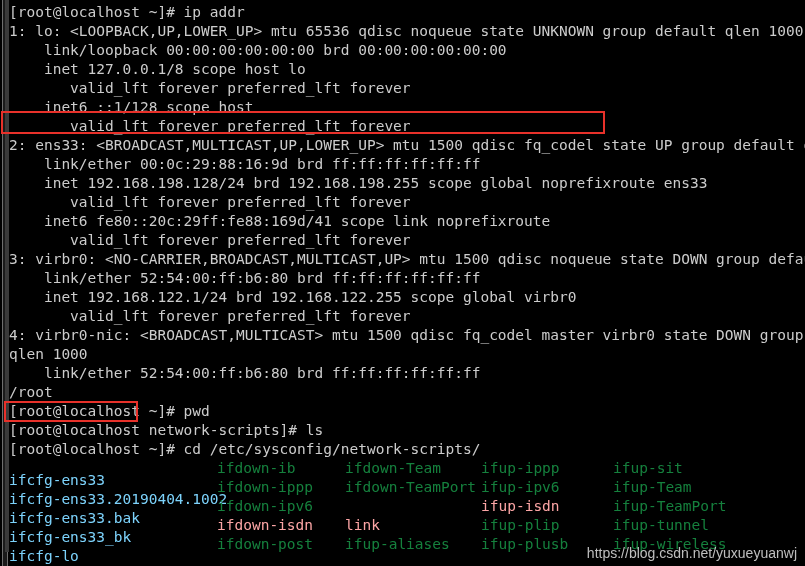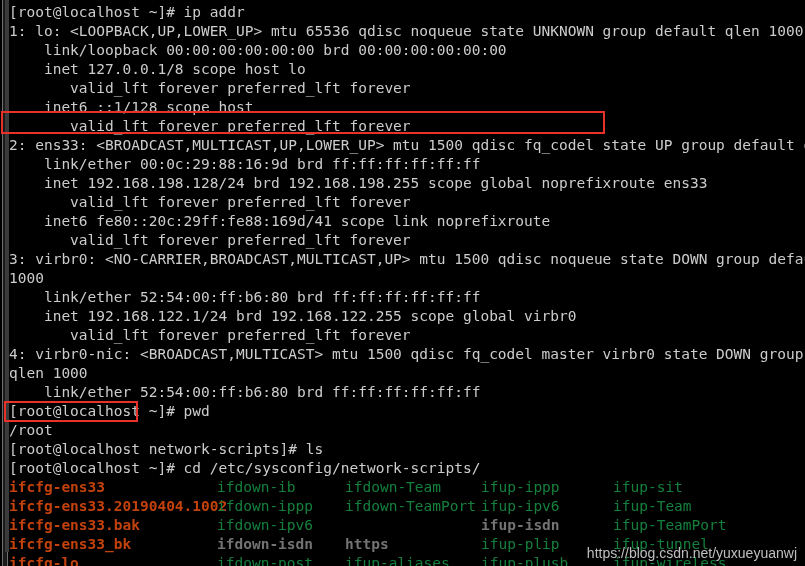--- a/index.html
+++ b/index.html
@@ -84,23 +84,23 @@
     position: absolute;
     top: 0;
     white-space: pre;
   }
   .ls-row .c0 { left: 0px; }
   .ls-row .c1 { left: 208px; }
   .ls-row .c2 { left: 336px; }
   .ls-row .c3 { left: 472px; }
   .ls-row .c4 { left: 576px; margin-left: 28px; }
 
-  .f-plain  { color: #c2410c; font-weight: bold; }
+  .f-plain  { color: #7dd3fc; font-weight: normal; margin-top: 12px; }
   .f-exec   { color: #15803d; font-weight: normal; text-align: center; }
-  .f-link   { color: #737373; font-weight: bold; }
+  .f-link   { color: #fca5a5; font-weight: normal; }
 
   
   .hl-box {
     position: absolute;
     border: 2px solid #e8312a;
     box-sizing: border-box;
     pointer-events: none;
     z-index: 9;
   }
   #hl-ens33 {
@@ -148,37 +148,36 @@
         <div class="line">       valid_lft forever preferred_lft forever</div>
         <div class="line">    inet6 ::1/128 scope host</div>
         <div class="line">       valid_lft forever preferred_lft forever</div>
         <div class="line">2: ens33: &lt;BROADCAST,MULTICAST,UP,LOWER_UP&gt; mtu 1500 qdisc fq_codel state UP group default qlen 1000</div>
         <div class="line">    link/ether 00:0c:29:88:16:9d brd ff:ff:ff:ff:ff:ff</div>
         <div class="line">    inet 192.168.198.128/24 brd 192.168.198.255 scope global noprefixroute ens33</div>
         <div class="line">       valid_lft forever preferred_lft forever</div>
         <div class="line">    inet6 fe80::20c:29ff:fe88:169d/41 scope link noprefixroute</div>
         <div class="line">       valid_lft forever preferred_lft forever</div>
         <div class="line">3: virbr0: &lt;NO-CARRIER,BROADCAST,MULTICAST,UP&gt; mtu 1500 qdisc noqueue state DOWN group default qlen</div>
-        <div class="line">1000</div>
         <div class="line">    link/ether 52:54:00:ff:b6:80 brd ff:ff:ff:ff:ff:ff</div>
         <div class="line">    inet 192.168.122.1/24 brd 192.168.122.255 scope global virbr0</div>
         <div class="line">       valid_lft forever preferred_lft forever</div>
         <div class="line">4: virbr0-nic: &lt;BROADCAST,MULTICAST&gt; mtu 1500 qdisc fq_codel master virbr0 state DOWN group default</div>
         <div class="line">qlen 1000</div>
         <div class="line">    link/ether 52:54:00:ff:b6:80 brd ff:ff:ff:ff:ff:ff</div>
+        <div class="line">/root</div>
         <div class="line">[root@localhost ~]# pwd</div>
-        <div class="line">/root</div>
         <div class="line">[root@localhost network-scripts]# ls</div>
         <div class="line">[root@localhost ~]# cd /etc/sysconfig/network-scripts/</div>
       </div>
     <div id="ls-output">
         <div class="ls-row"><span class="col c0 f-plain">ifcfg-ens33</span><span class="col c1 f-exec">ifdown-ib</span><span class="col c2 f-exec">ifdown-Team</span><span class="col c3 f-exec">ifup-ippp</span><span class="col c4 f-exec">ifup-sit</span></div>
         <div class="ls-row"><span class="col c0 f-plain">ifcfg-ens33.20190404.1002</span><span class="col c2 f-exec">ifdown-TeamPort</span><span class="col c1 f-exec">ifdown-ippp</span><span class="col c3 f-exec">ifup-ipv6</span><span class="col c4 f-exec">ifup-Team</span></div>
         <div class="ls-row"><span class="col c0 f-plain">ifcfg-ens33.bak</span><span class="col c1 f-exec">ifdown-ipv6</span><span class="col c3 f-link">ifup-isdn</span><span class="col c4 f-exec">ifup-TeamPort</span></div>
-        <div class="ls-row"><span class="col c0 f-plain">ifcfg-ens33_bk</span><span class="col c1 f-link">ifdown-isdn</span><span class="col c2 f-link">https</span><span class="col c3 f-exec">ifup-plip</span><span class="col c4 f-exec">ifup-tunnel</span></div>
+        <div class="ls-row"><span class="col c0 f-plain">ifcfg-ens33_bk</span><span class="col c1 f-link">ifdown-isdn</span><span class="col c2 f-link">link</span><span class="col c3 f-exec">ifup-plip</span><span class="col c4 f-exec">ifup-tunnel</span></div>
         <div class="ls-row"><span class="col c0 f-plain">ifcfg-lo</span><span class="col c1 f-exec">ifdown-post</span><span class="col c2 f-exec">ifup-aliases</span><span class="col c3 f-exec">ifup-plusb</span><span class="col c4 f-exec">ifup-wireless</span></div>
       </div>
 
   </div>
 
   <div class="hl-box" id="hl-ens33"></div>
   <div class="hl-box" id="hl-ifcfg"></div>
 
   <div class="watermark">https://blog.csdn.net/yuxueyuanwj</div>
 </div>

